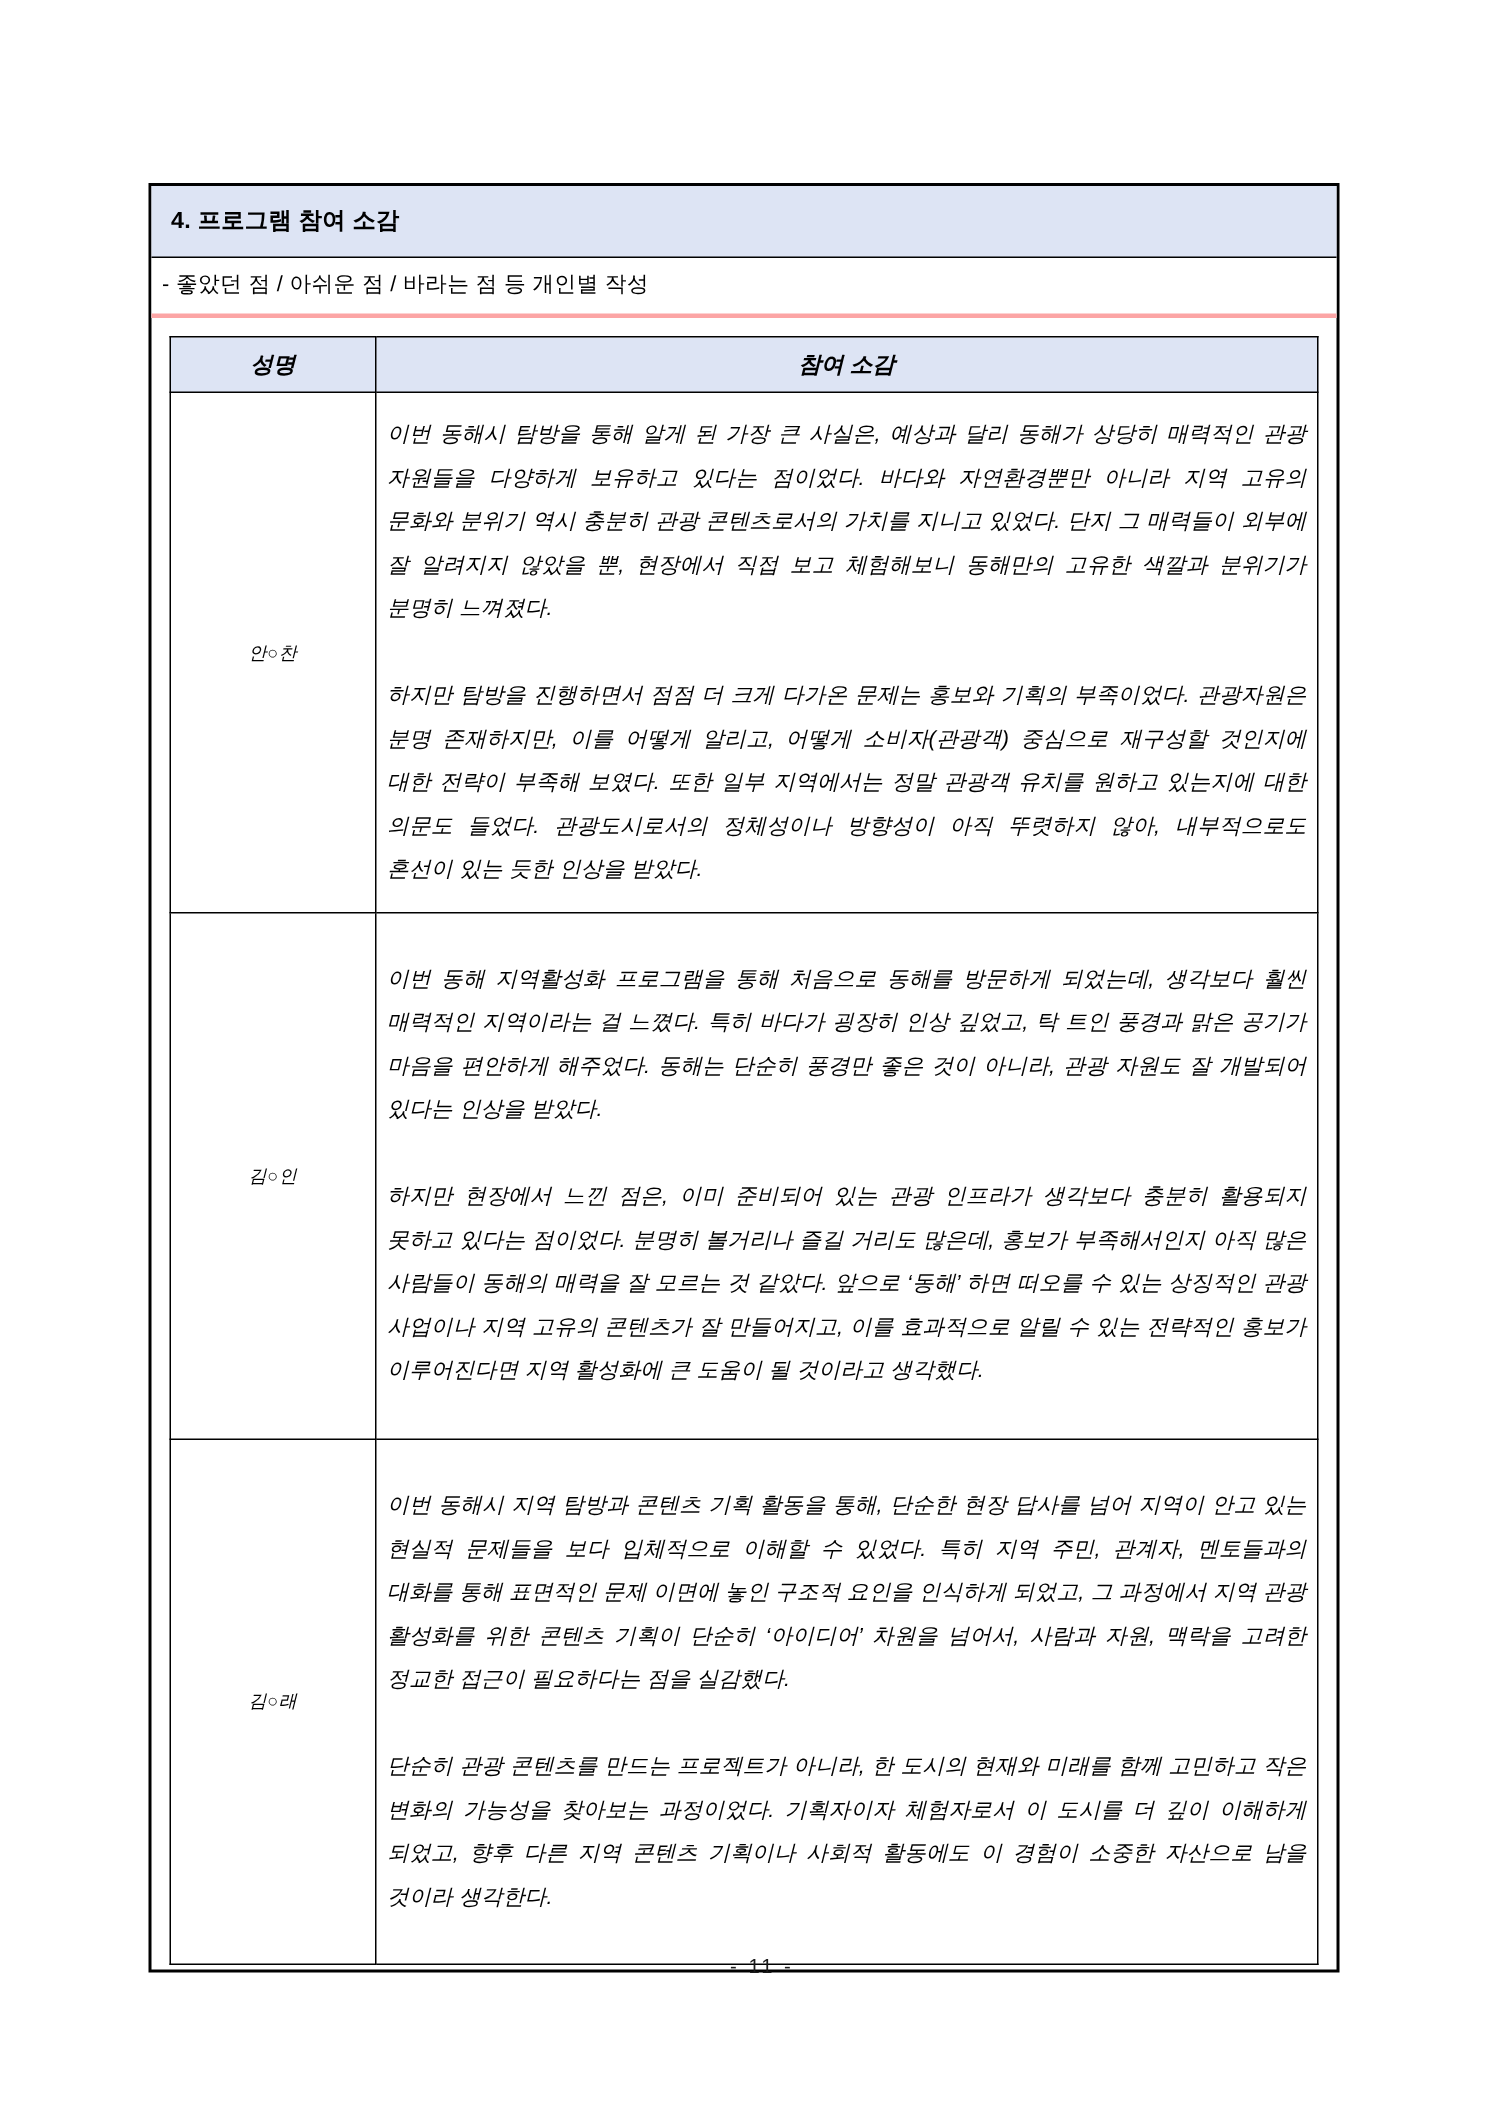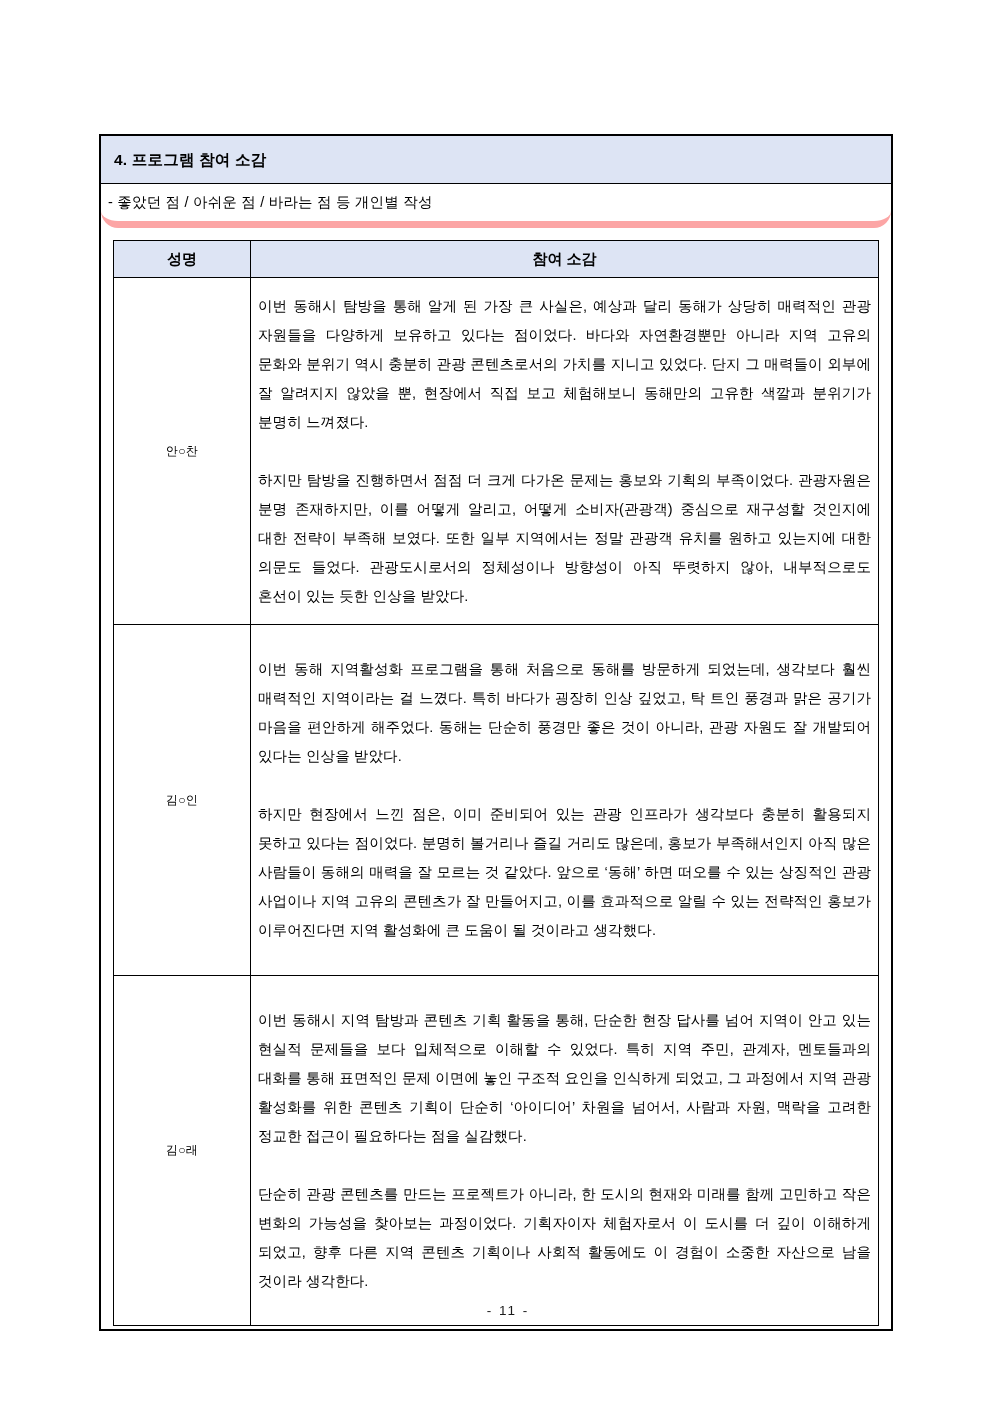--- a/index.html
+++ b/index.html
@@ -12,47 +12,47 @@
   .page {
     position: relative;
     width: 992px;
     height: 1403px;
     background: #ffffff;
     overflow: hidden;
   }
   .doc-box {
     position: absolute;
     left: 99px;
-    top: 134px;
+    top: 122px;
     width: 790px;
     border: 2px solid #000000;
     background: #ffffff;
   }
   .title-bar {
     background: #dde4f4;
     border-bottom: 1px solid #000000;
     height: 47px;
     line-height: 47px;
     font-weight: bold;
     font-size: 15.5px;
     padding-left: 13px;
     letter-spacing: 0.2px;
   }
   .subtitle-bar {
     background: #ffffff;
-    border-bottom: 7px solid #fca5a5;
+    border-bottom: 3px solid #fca5a5;
     height: 37px;
     line-height: 37px;
     font-size: 14.5px;
     padding-left: 7px;
     letter-spacing: 0.2px;
-    border-radius: 17px;
   }
   .table-wrap {
     padding: 12px 12px 3px 12px;
+    font-style: italic;
   }
   table.feedback {
     width: 766px;
     border-collapse: collapse;
     table-layout: fixed;
   }
   table.feedback col.c-name { width: 137px; }
   table.feedback th, table.feedback td {
     border: 1px solid #000000;
   }

